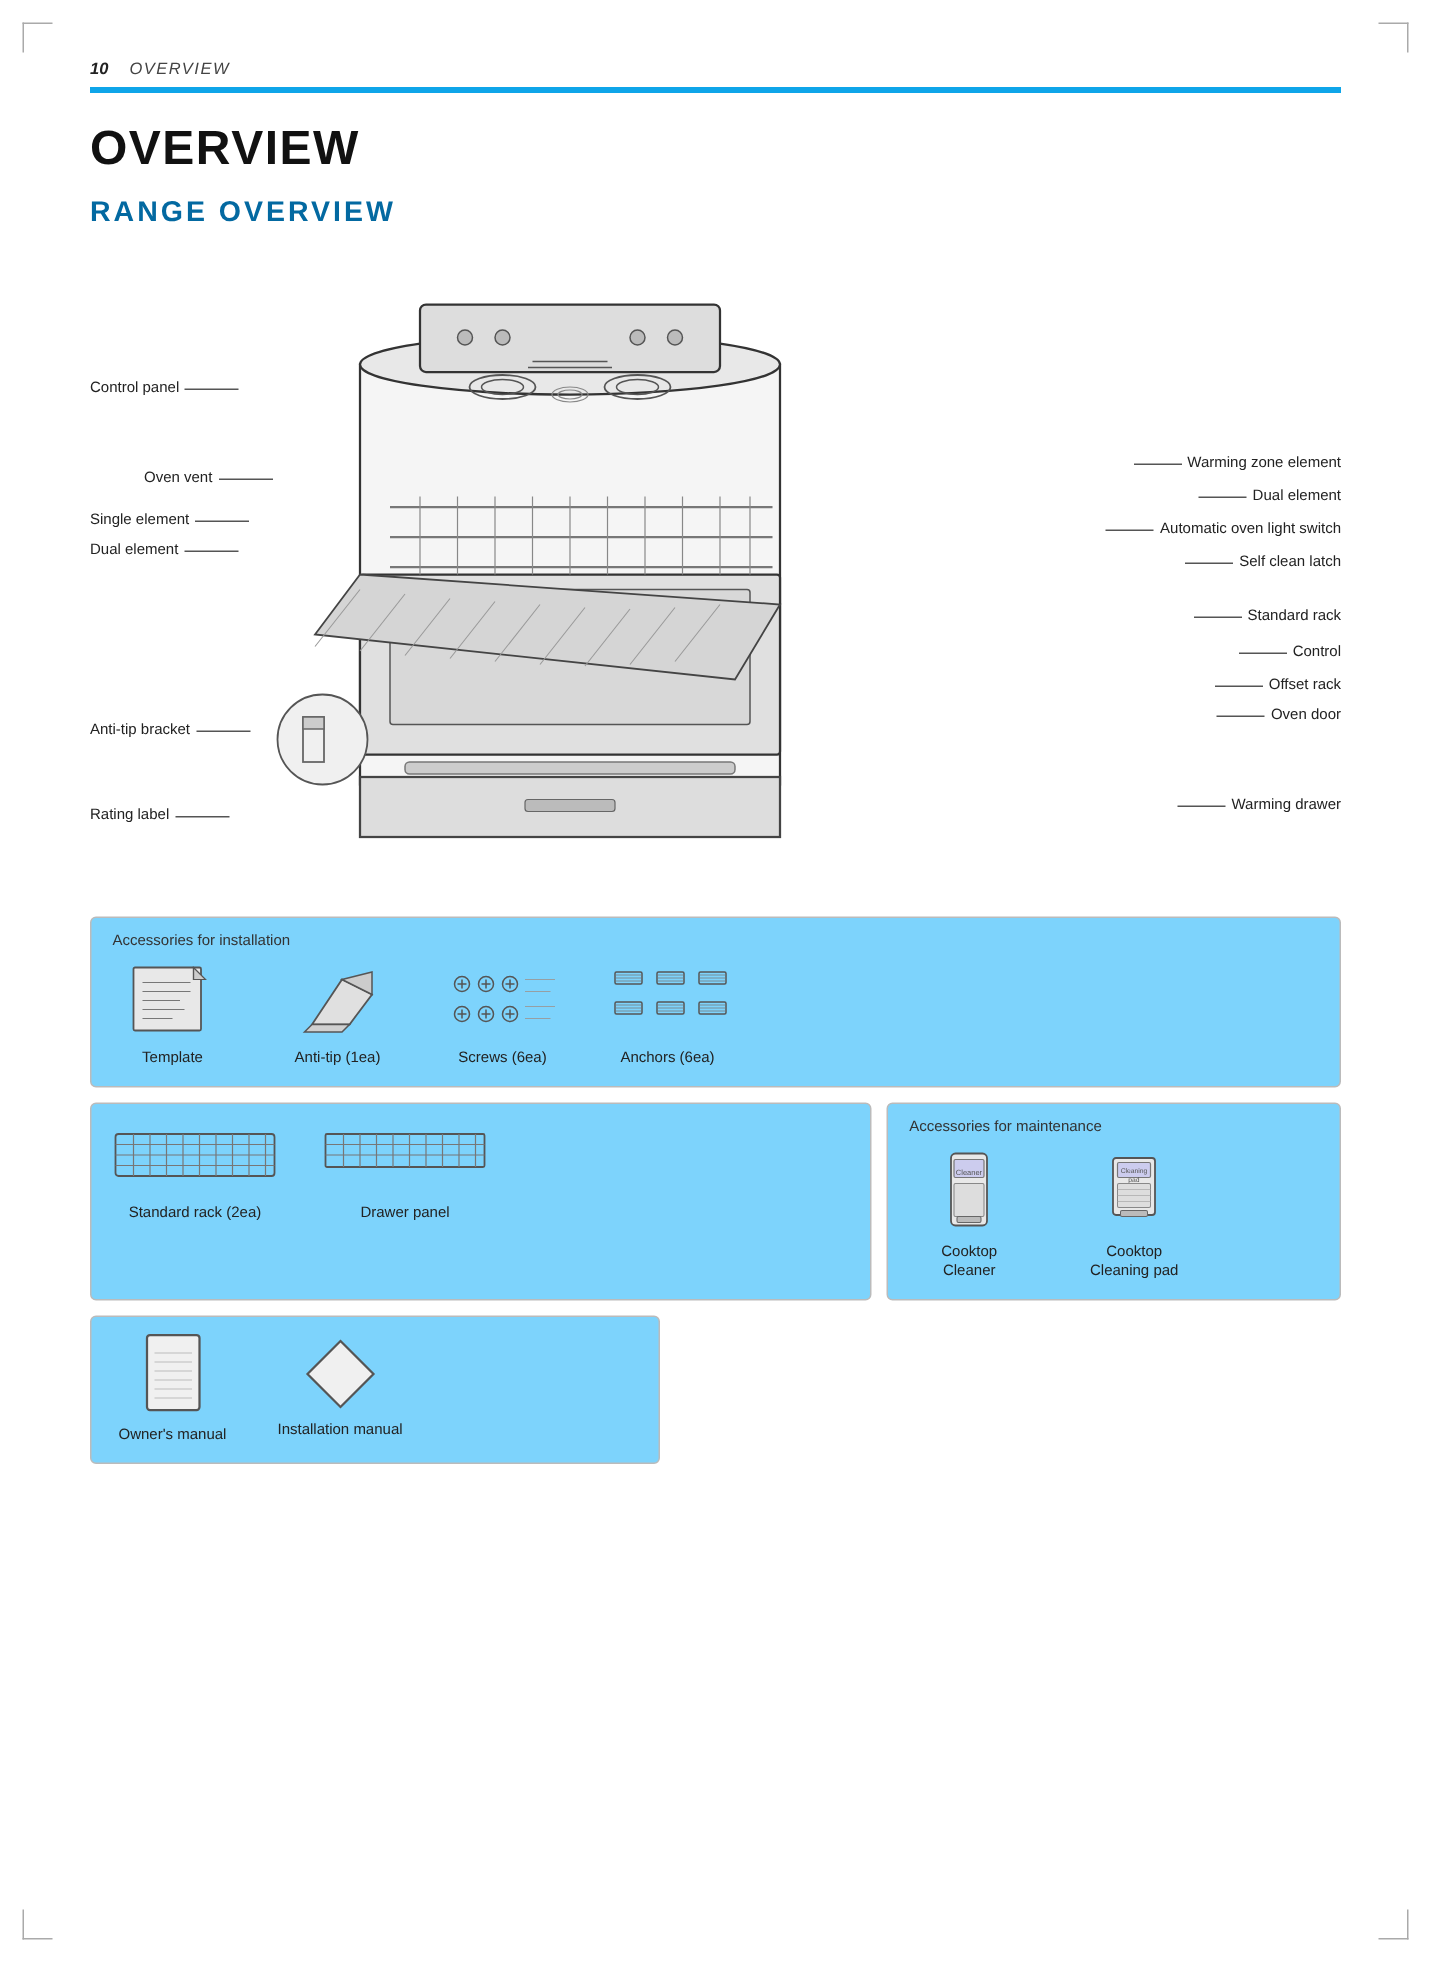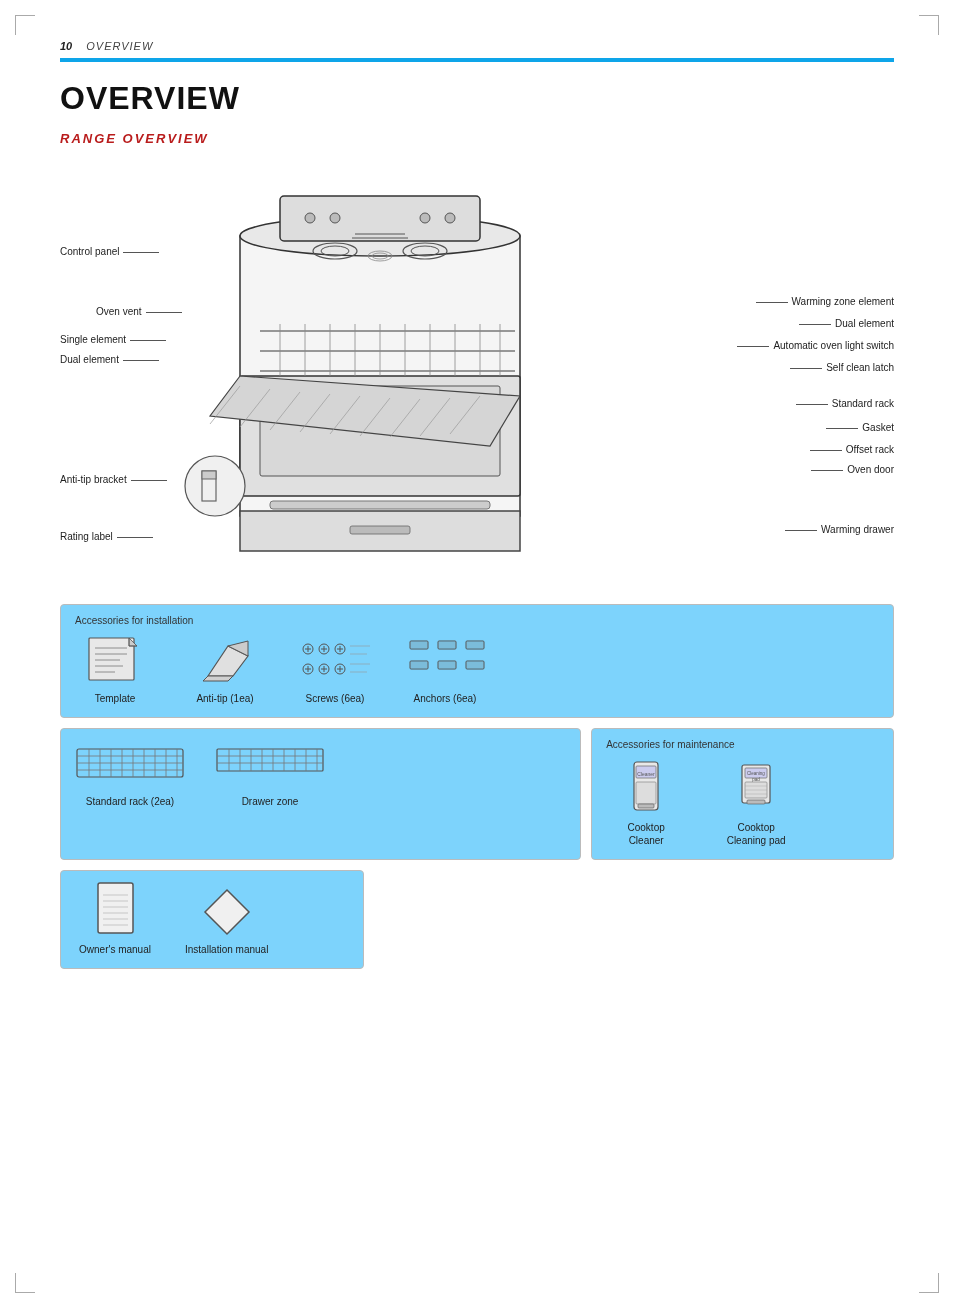--- a/index.html
+++ b/index.html
@@ -50,26 +50,25 @@
       color: #444;
     }
     h1.overview-title {
       font-size: 32px;
       font-weight: 900;
       letter-spacing: 1px;
       margin-bottom: 14px;
       color: #111;
     }
     h2.section-title {
-      font-size: 13px;
+      font-size: 19px;
       font-weight: 800;
       letter-spacing: 2px;
       margin-bottom: 20px;
-      color: #b91c1c;
-      font-style: italic;
+      color: #0369a1;
     }
 
     
     .diagram-area {
       width: 100%;
       height: 420px;
       position: relative;
       margin-bottom: 18px;
     }
     .diagram-svg-container {
@@ -125,21 +124,21 @@
       position: relative;
       background: #7dd3fc;
     }
     .acc-box-title {
       font-size: 10px;
       color: #333;
       margin-bottom: 10px;
     }
     .acc-row {
       display: flex;
-      align-items: flex-end;
+      align-items: center;
       gap: 30px;
     }
     .acc-item {
       display: flex;
       flex-direction: column;
       align-items: center;
       gap: 6px;
       min-width: 80px;
     }
     .acc-item-label {
@@ -155,21 +154,21 @@
       gap: 10px;
       margin-bottom: 10px;
     }
     .acc-box-cooking {
       flex: 1.8;
     }
     .acc-box-maintenance {
       flex: 1;
     }
     .acc-box-manuals {
-      width: 304px;
+      width: 380px;
     }
 
     
     svg.icon { display: block; }
 
     
     .icon-template {
       width: 60px;
       height: 50px;
     }
@@ -305,21 +304,21 @@
         <line x1="290" y1="222" x2="260" y2="260" stroke="#999" stroke-width="0.7"></line>
         <line x1="320" y1="220" x2="290" y2="258" stroke="#999" stroke-width="0.7"></line>
       </svg>
     </div>
 
     <span class="label-right" style="top:130px; right:0;">Warming zone element</span>
     <span class="label-right" style="top:152px; right:0;">Dual element</span>
     <span class="label-right" style="top:174px; right:0;">Automatic oven light switch</span>
     <span class="label-right" style="top:196px; right:0;">Self clean latch</span>
     <span class="label-right" style="top:232px; right:0;">Standard rack</span>
-    <span class="label-right" style="top:256px; right:0;">Gasket</span>
+    <span class="label-right" style="top:256px; right:0;">Control</span>
     <span class="label-right" style="top:278px; right:0;">Offset rack</span>
     <span class="label-right" style="top:298px; right:0;">Oven door</span>
     <span class="label-right" style="top:358px; right:0;">Warming drawer</span>
   </div>
 
   <div class="accessories-section">
     <div class="acc-box">
       <div class="acc-box-title">Accessories for installation</div>
       <div class="acc-row">
 
@@ -460,21 +459,21 @@
             <line x1="14" y1="10" x2="14" y2="32" stroke="#777" stroke-width="0.8"></line>
             <line x1="25" y1="10" x2="25" y2="32" stroke="#777" stroke-width="0.8"></line>
             <line x1="36" y1="10" x2="36" y2="32" stroke="#777" stroke-width="0.8"></line>
             <line x1="47" y1="10" x2="47" y2="32" stroke="#777" stroke-width="0.8"></line>
             <line x1="58" y1="10" x2="58" y2="32" stroke="#777" stroke-width="0.8"></line>
             <line x1="69" y1="10" x2="69" y2="32" stroke="#777" stroke-width="0.8"></line>
             <line x1="80" y1="10" x2="80" y2="32" stroke="#777" stroke-width="0.8"></line>
             <line x1="91" y1="10" x2="91" y2="32" stroke="#777" stroke-width="0.8"></line>
             <line x1="102" y1="10" x2="102" y2="32" stroke="#777" stroke-width="0.8"></line>
           </svg>
-          <span class="acc-item-label">Drawer zone</span>
+          <span class="acc-item-label">Drawer panel</span>
         </div>
       </div>
     </div>
 
     <div class="acc-box acc-box-maintenance">
       <div class="acc-box-title">Accessories for maintenance</div>
       <div class="acc-row">
 
         <div class="acc-item">
           <svg class="icon icon-cleaner" viewBox="0 0 40 55" xmlns="http://www.w3.org/2000/svg">

